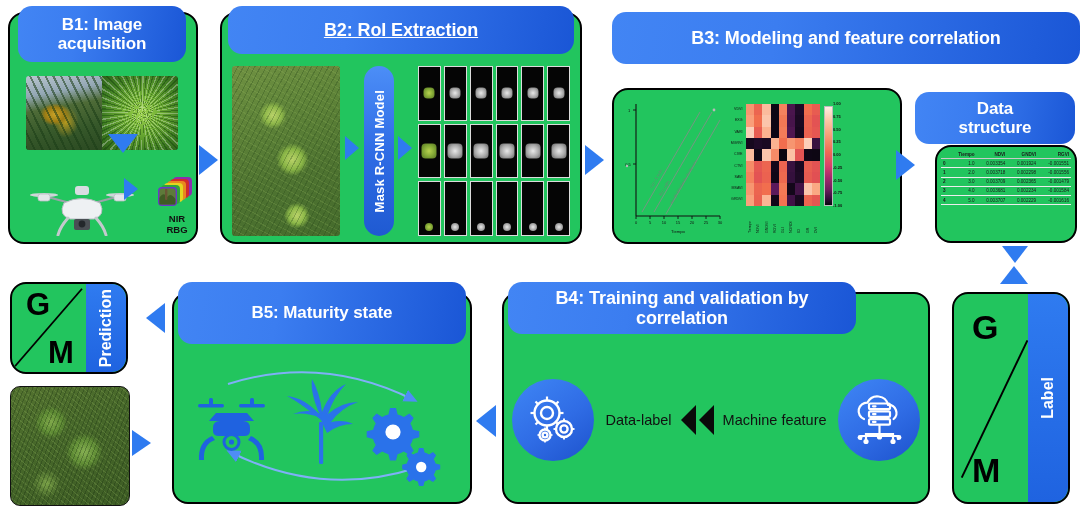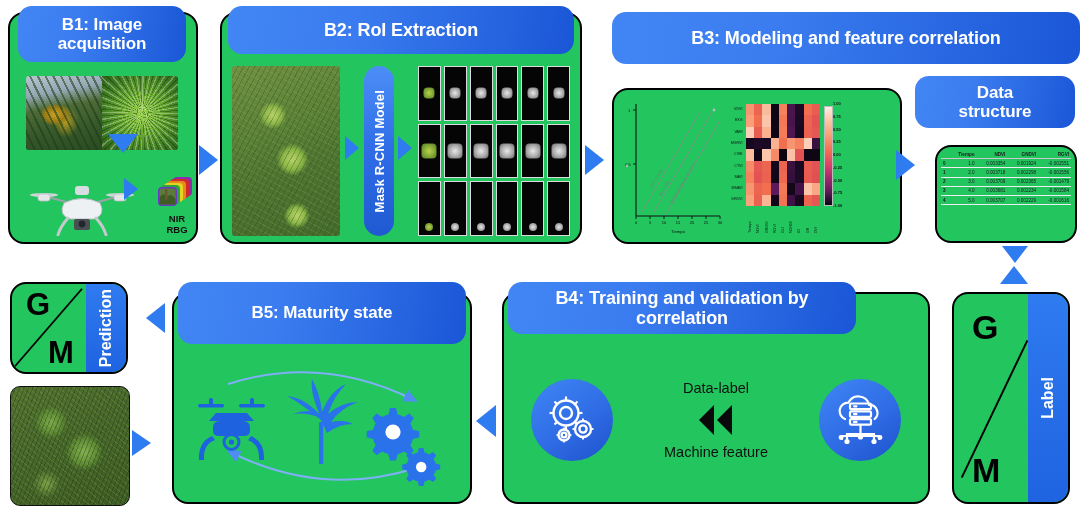--- a/index.html
+++ b/index.html
@@ -52,21 +52,21 @@
         rgba(20,64,14,.45) 5deg 7deg,rgba(0,0,0,0) 7deg 10deg);}
   #b1arw1{left:108px;top:134px;}
   .drone{position:absolute;left:18px;top:158px;width:108px;height:64px;}
   .nirstack{position:absolute;left:146px;top:160px;width:40px;height:40px;}
   .nirlbl{position:absolute;left:140px;top:200px;width:54px;text-align:center;
           font-size:9.5px;font-weight:bold;color:#111;line-height:1.12;}
   #b1arw2{left:124px;top:178px;border-top-width:11px;border-bottom-width:11px;border-left-width:14px;}
 
   
   #b2{left:220px;top:12px;width:362px;height:232px;}
-  #b2h{left:228px;top:6px;width:346px;height:48px;font-size:18px;}
+  #b2h{left:228px;top:6px;width:346px;height:48px;font-size:18px;text-decoration:underline;}
   .ortho{position:absolute;left:232px;top:66px;width:108px;height:170px;border-radius:3px;overflow:hidden;
     background:
       radial-gradient(circle 21px at 38% 29%,#bcd46a 0%,#8fb84a 40%,rgba(0,0,0,0) 66%),
       radial-gradient(circle 24px at 56% 55%,#b9d268 0%,#8ab646 42%,rgba(0,0,0,0) 68%),
       radial-gradient(circle 19px at 60% 88%,#bcd46a 0%,#8cb848 42%,rgba(0,0,0,0) 68%),
       linear-gradient(160deg,#6f9142 0%,#5f8439 30%,#4f7431 62%,#456b2c 100%);}
   .ortho:after{content:"";position:absolute;inset:0;
       background:repeating-linear-gradient(118deg,rgba(38,70,24,.30) 0 1px,rgba(0,0,0,0) 1px 5px),
                  repeating-linear-gradient(28deg,rgba(150,185,95,.20) 0 1px,rgba(0,0,0,0) 1px 6px);}
   #b2arw1{left:345px;top:136px;border-top-width:12px;border-bottom-width:12px;border-left-width:14px;}
@@ -105,21 +105,21 @@
     background:linear-gradient(180deg,#fdeee4 0%,#fbc7a6 14%,#f79b74 30%,#ef6a54 46%,
       #d9416b 60%,#a32a6c 72%,#6d1d5e 84%,#340f3c 93%,#09060e 100%);
     border:.4px solid #bbb;}
   .cticks{position:absolute;left:119px;top:2px;width:22px;height:106px;
     display:flex;flex-direction:column;justify-content:space-between;}
   .cticks span{font-size:4px;font-weight:bold;color:#111;line-height:1;}
   #b3arw-out{left:896px;top:150px;}
 
   
   #ds{left:935px;top:145px;width:142px;height:98px;}
-  #dsh{left:915px;top:76px;width:160px;height:52px;font-size:17px;}
+  #dsh{left:915px;top:92px;width:160px;height:52px;font-size:17px;}
   .tbl{position:absolute;left:941px;top:150px;width:130px;height:88px;
     font-size:4.6px;color:#1a1a1a;}
   .tbl table{border-collapse:collapse;width:100%;}
   .tbl th,.tbl td{padding:1.6px 2px;text-align:right;white-space:nowrap;font-weight:normal;}
   .tbl thead th{font-weight:bold;border-bottom:.5px solid #c9c9c9;}
   .tbl tbody td:first-child{font-weight:bold;text-align:left;}
   .tbl tbody tr{border-bottom:.4px solid #ededed;}
   #ds-arw{left:1002px;top:246px;border-left-width:13px;border-right-width:13px;border-top-width:17px;}
 
   
@@ -154,21 +154,21 @@
   #b4-arw{left:476px;top:405px;border-top-width:16px;border-bottom-width:16px;border-right-width:20px;}
 
   
   #b4{left:502px;top:292px;width:428px;height:212px;}
   #b4h{left:508px;top:282px;width:348px;height:52px;font-size:18px;}
   .b4body{position:absolute;left:506px;top:340px;width:420px;height:160px;
     display:flex;align-items:center;justify-content:space-around;}
   .circ{width:82px;height:82px;border-radius:50%;
     background:linear-gradient(145deg,#3f86f5 0%,#2f6ce5 55%,#1d52cc 100%);
     display:flex;align-items:center;justify-content:center;flex:none;}
-  .midcol{display:flex;flex-direction:column;align-items:center;gap:9px;}
+  .midcol{display:flex;flex-direction:row;align-items:center;gap:9px;}
   .midcol .t{font-size:14.5px;color:#111;font-weight:normal;white-space:nowrap;}
   .dblarrow{display:flex;gap:3px;}
   .dblarrow i{width:0;height:0;border-top:15px solid transparent;border-bottom:15px solid transparent;border-right:15px solid #0a0a0a;display:block;}
 
   
   #lbl{left:952px;top:292px;width:118px;height:212px;}
   #lbl .g{position:absolute;left:18px;top:14px;font-size:34px;font-weight:bold;color:#000;}
   #lbl .m{position:absolute;left:18px;bottom:12px;font-size:34px;font-weight:bold;color:#000;}
   #lbl-arw{left:1000px;top:266px;border-left-width:14px;border-right-width:14px;border-bottom-width:18px;}
 </style>

